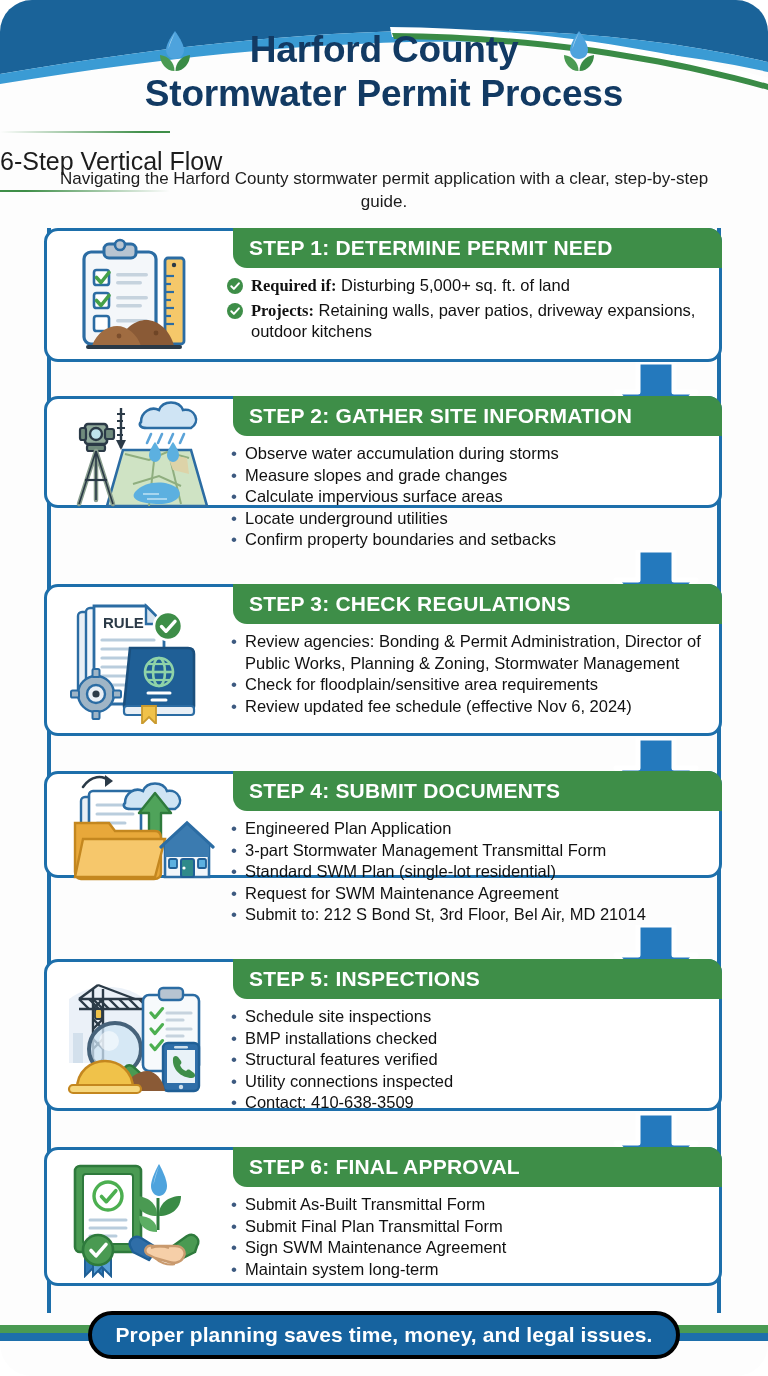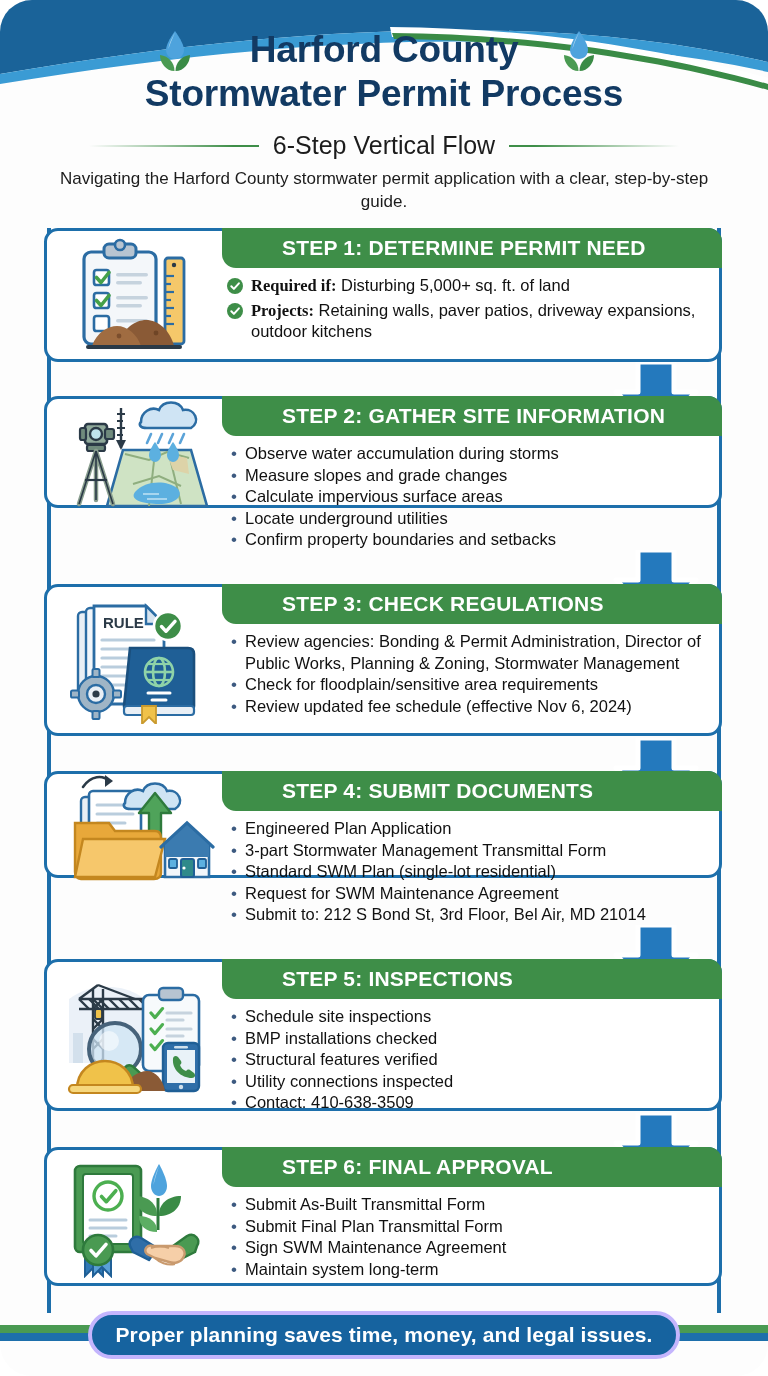--- a/index.html
+++ b/index.html
@@ -30,21 +30,21 @@
   #title-2 {
     font-size: 37px; font-weight: bold; color: #123a63;
     letter-spacing: -0.2px; line-height: 44px; margin-top: 12px;
   }
   .title-leaf { position: absolute; width: 34px; height: 44px; top: 1px; }
   #leaf-left  { left: 158px; }
   #leaf-right { left: 562px; }
 
   #subtitle-row {
     position: absolute; top: 131px; left: 0; width: 768px;
-    display: flex; align-items: center; justify-content: center; gap: 14px;
+    display: flex; justify-content: center; gap: 14px; flex-direction: column;
   }
   .sub-rule { height: 2px; width: 170px; }
   .sub-rule.left  { background: linear-gradient(to right, rgba(62,142,72,0) 0%, #3e8e48 85%); }
   .sub-rule.right { background: linear-gradient(to left,  rgba(62,142,72,0) 0%, #3e8e48 85%); }
   #subtitle { font-size: 25px; color: #1c1c1c; font-weight: normal; white-space: nowrap; }
 
   #lede {
     position: absolute; top: 167px; left: 54px; width: 660px;
     text-align: center; font-size: 17px; line-height: 23px; color: #1c1c1c;
   }
@@ -64,26 +64,26 @@
   .card-inner { position: relative; height: 100%; }
 
   .card-icon {
     position: absolute; left: 8px; top: 6px;
     width: 168px; bottom: 6px;
     display: flex; align-items: center; justify-content: center;
   }
   .card-icon svg { display: block; }
 
   .card-head {
-    position: absolute; left: 175px; right: -3px; top: -3px;
+    position: absolute; left: 186px; right: -3px; top: -3px;
     height: 40px;
     background: #3e8e48;
     border-top-right-radius: 14px;
     border-bottom-left-radius: 14px;
-    display: flex; align-items: center; padding-left: 44px;
+    display: flex; align-items: center;
   }
   .card-head-text {
     color: #ffffff; font-weight: bold; font-size: 21px;
     letter-spacing: 0.2px; padding-left: 16px; white-space: nowrap;
   }
 
   .card-body {
     position: absolute; left: 180px; right: 8px; top: 44px; bottom: 4px;
   }
   .bullet-row {
@@ -103,21 +103,21 @@
 
   
   #footer-rules { position: absolute; left: 0; top: 1325px; width: 768px; }
   #footer-green { position: absolute; left: 0; top: 0; width: 768px; height: 8px; background: #4a9a52; }
   #footer-blue  { position: absolute; left: 0; top: 8px; width: 768px; height: 8px; background: #1d6fab; }
 
   #footer-pill {
     position: absolute; left: 88px; top: 1311px;
     width: 592px; height: 48px;
     background: #16639f;
-    border: 4px solid #c4b5fd;
+    border: 4px solid #000000;
     border-radius: 24px;
     display: flex; align-items: center; justify-content: center;
   }
   #footer-text {
     color: #ffffff; font-weight: bold; font-size: 21px; letter-spacing: 0.1px;
   }
 </style>
 </head>
 <body>
 

